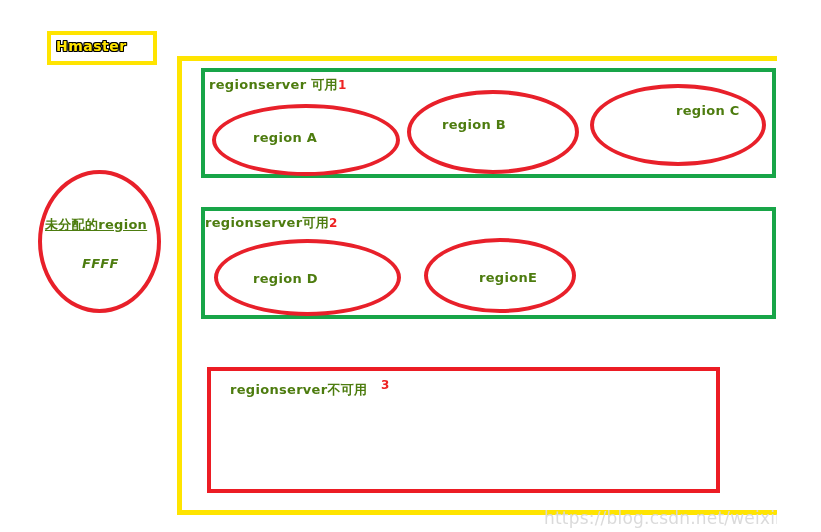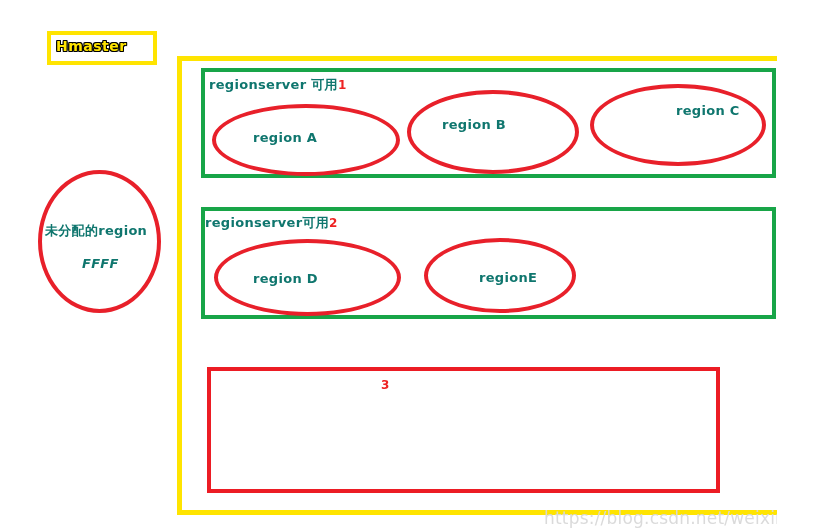--- a/index.html
+++ b/index.html
@@ -59,21 +59,21 @@
   .el-unassigned { left: 38px;  top: 170px; width: 123px; height: 143px; }
   .el-a          { left: 212px; top: 104px; width: 188px; height: 72px;  }
   .el-b          { left: 407px; top: 90px;  width: 172px; height: 84px;  }
   .el-c          { left: 590px; top: 84px;  width: 176px; height: 82px;  }
   .el-d          { left: 214px; top: 239px; width: 187px; height: 77px;  }
   .el-e          { left: 424px; top: 238px; width: 152px; height: 75px;  }
 
   
   .label {
     position: absolute;
-    color: #0f766e;
+    color: #4d7c0f;
     font-weight: bold;
     white-space: nowrap;
     letter-spacing: 0.3px;
     text-shadow:
       1px 1px 0 #ffffff, -1px 1px 0 #ffffff,
       1px -1px 0 #ffffff, -1px -1px 0 #ffffff,
       0 1px 0 #ffffff, 0 -1px 0 #ffffff,
       1px 0 0 #ffffff, -1px 0 0 #ffffff;
   }
 
@@ -100,21 +100,21 @@
     font-weight: bold;
     font-size: 12px;
     text-shadow:
       1px 1px 0 #ffffff, -1px 1px 0 #ffffff,
       1px -1px 0 #ffffff, -1px -1px 0 #ffffff;
   }
   .num-1 { left: 338px; top: 78px;  }
   .num-2 { left: 329px; top: 216px; }
   .num-3 { left: 381px; top: 378px; }
 
-  .lbl-unassigned-1 { left: 45px;  top: 222px; font-size: 13px; }
+  .lbl-unassigned-1 { left: 45px;  top: 216px; font-size: 13px; text-decoration: underline; }
   .lbl-unassigned-2 { left: 82px;  top: 256px; font-size: 13px; font-style: italic; }
 
   .lbl-a { left: 253px; top: 130px; font-size: 13px; }
   .lbl-b { left: 442px; top: 117px; font-size: 13px; }
   .lbl-c { left: 656px; top: 103px; font-size: 13px; margin-left: 20px; }
   .lbl-d { left: 253px; top: 271px; font-size: 13px; }
   .lbl-e { left: 462px; top: 270px; font-size: 13px; margin-left: 17px; }
 
   
   .watermark {
@@ -160,17 +160,18 @@
   <div class="label lbl-rs2">regionserver可用</div>
   <div class="lbl-num num-2">2</div>
 
   <div class="ellipse el-d"></div>
   <div class="label lbl-d">region D</div>
 
   <div class="ellipse el-e"></div>
   <div class="label lbl-e">regionE</div>
 
   <div class="box box-rs3"></div>
+  <div class="label lbl-rs3">regionserver不可用</div>
   <div class="lbl-num num-3">3</div>
 
   <div class="watermark">https://blog.csdn.net/weixin_44318830</div>
 
 </div>
 
 </body></html>

